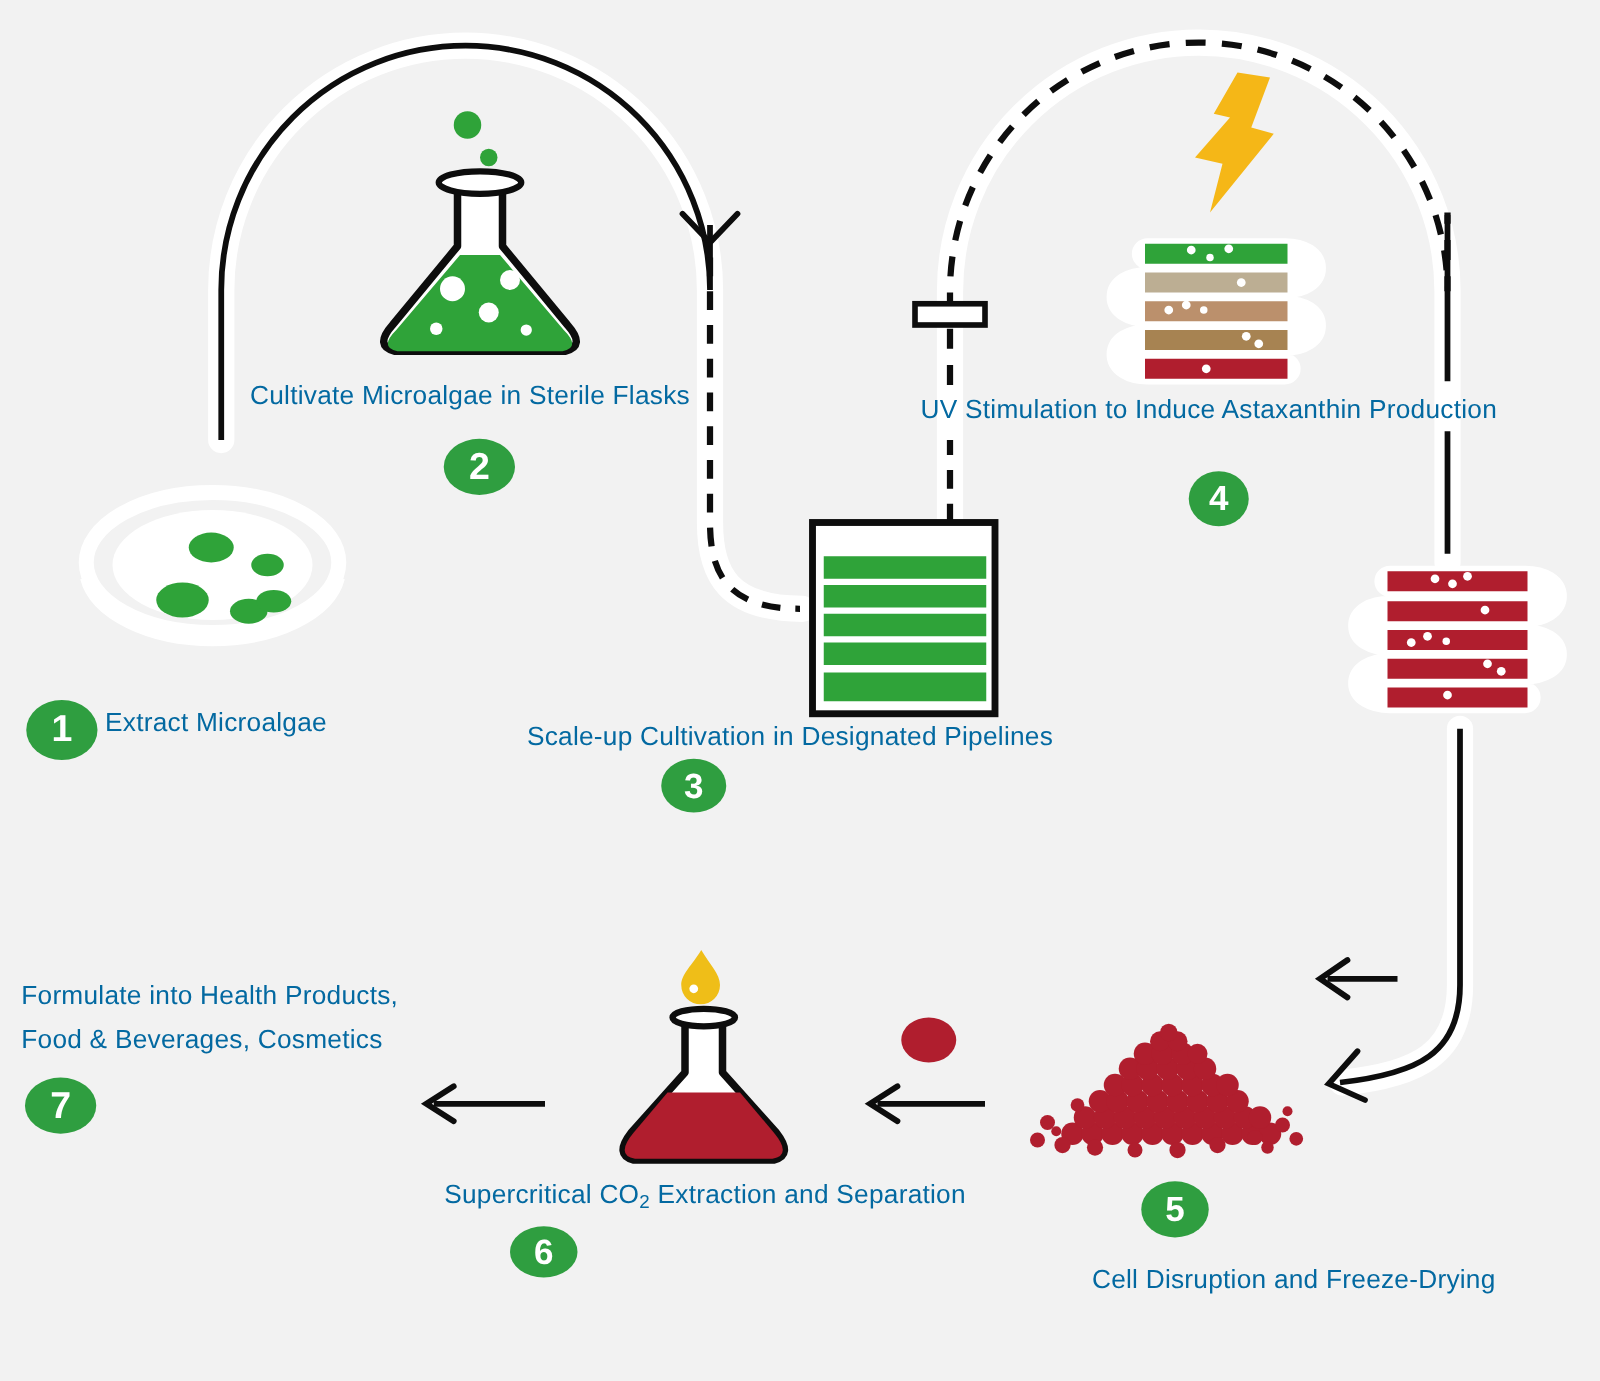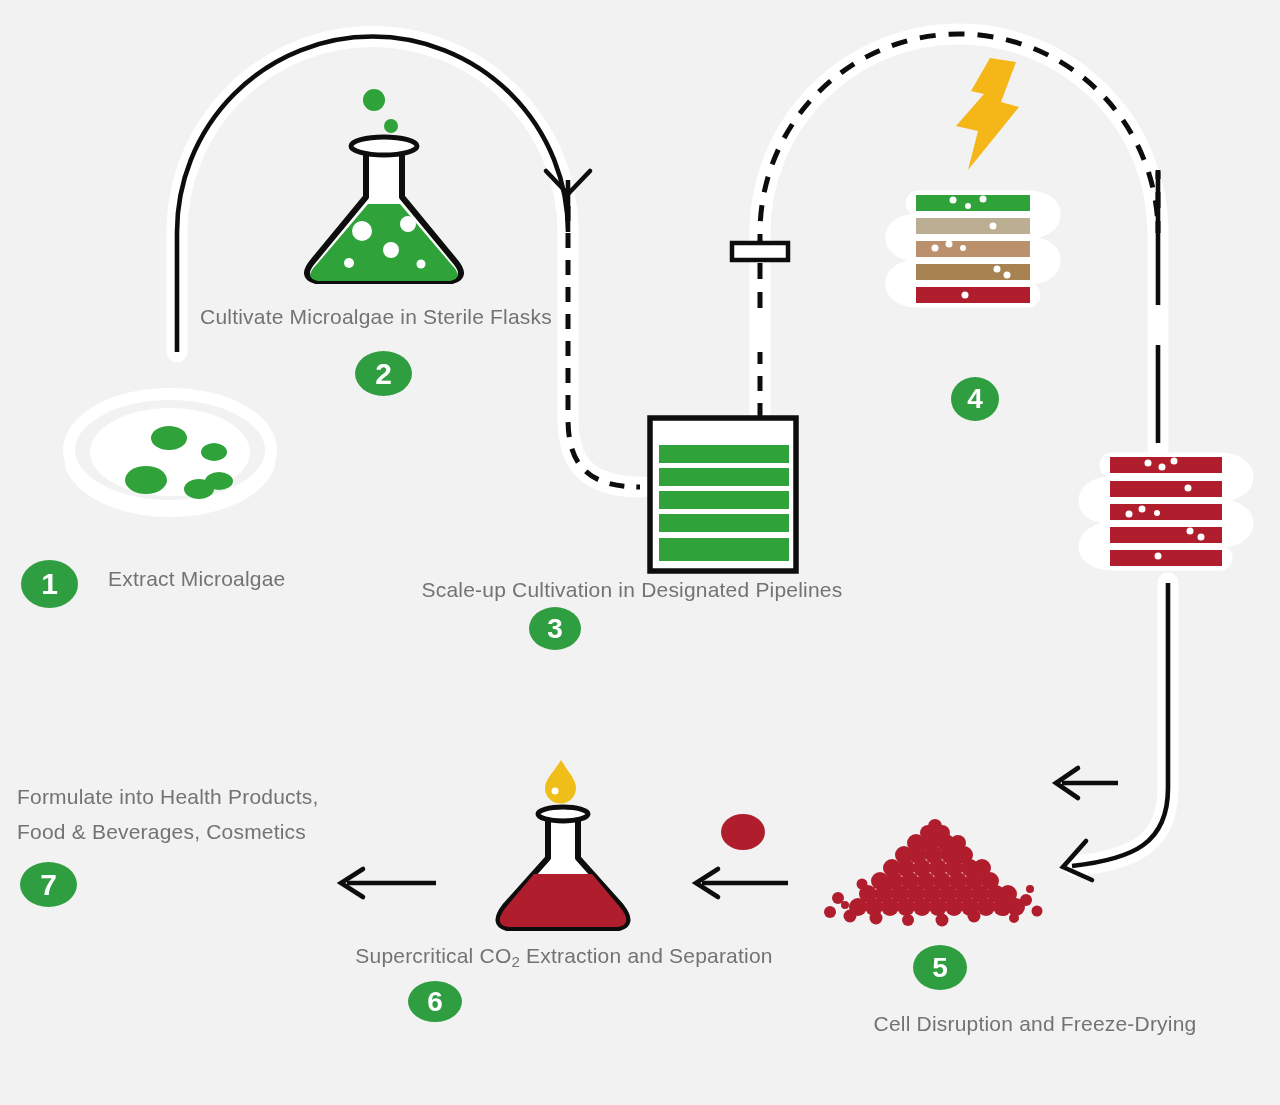--- a/index.html
+++ b/index.html
@@ -6,21 +6,21 @@
   body{background:#d8d8d8;font-family:"Liberation Sans", sans-serif;}
   .stage{
     position:relative;
     width:1280px;height:1105px;
     background:#F2F2F2;
     overflow:hidden;
   }
   .stage svg{position:absolute;left:0;top:0;}
   .lbl{
     position:absolute;
-    color:#737373;
+    color:#0369a1;
     font-size:21px;
     white-space:nowrap;
     letter-spacing:0.2px;
   }
   .lbl.centered{transform:translateX(-50%);}
   .sub{font-size:15px;vertical-align:-4px;}
   .badge{
     position:absolute;
     background:#2F9E40;
     border-radius:50%;
@@ -237,23 +237,24 @@
     <path d="M 788 883 H 702"></path>
     <path d="M 718 869 L 696 883 L 718 897" stroke-linecap="round"></path>
   </g>
 
   <g stroke="#0D0D0D" stroke-width="4.6" fill="none">
     <path d="M 436 883 H 347"></path>
     <path d="M 363 869 L 341 883 L 363 897" stroke-linecap="round"></path>
   </g>
 </svg>
 
-  <div class="lbl" style="left:108px;top:567px;">Extract Microalgae</div>
+  <div class="lbl" style="left:84px;top:567px;">Extract Microalgae</div>
   <div class="lbl centered" style="left:376px;top:305px;">Cultivate Microalgae in Sterile Flasks</div>
   <div class="lbl centered" style="left:632px;top:578px;">Scale-up Cultivation in Designated Pipelines</div>
+  <div class="lbl centered" style="left:967px;top:316px;">UV Stimulation to Induce Astaxanthin Production</div>
   <div class="lbl centered" style="left:1035px;top:1012px;">Cell Disruption and Freeze-Drying</div>
   <div class="lbl centered" style="left:536px;top:944px;margin-left:28px;"><span>Supercritical CO</span><span class="sub">2</span><span> Extraction and Separation</span></div>
   <div class="lbl" style="left:17px;top:820px;">Food &amp; Beverages, Cosmetics</div>
   <div class="lbl" style="left:17px;top:785px;">Formulate into Health Products,</div>
 
   <div class="badge" style="left:21px;top:560px;width:57px;height:48px;">1</div>
   <div class="badge" style="left:355px;top:351px;width:57px;height:45px;">2</div>
   <div class="badge small" style="left:529px;top:607px;width:52px;height:43px;">3</div>
   <div class="badge small" style="left:951px;top:377px;width:48px;height:44px;">4</div>
   <div class="badge small" style="left:913px;top:945px;width:54px;height:45px;">5</div>

